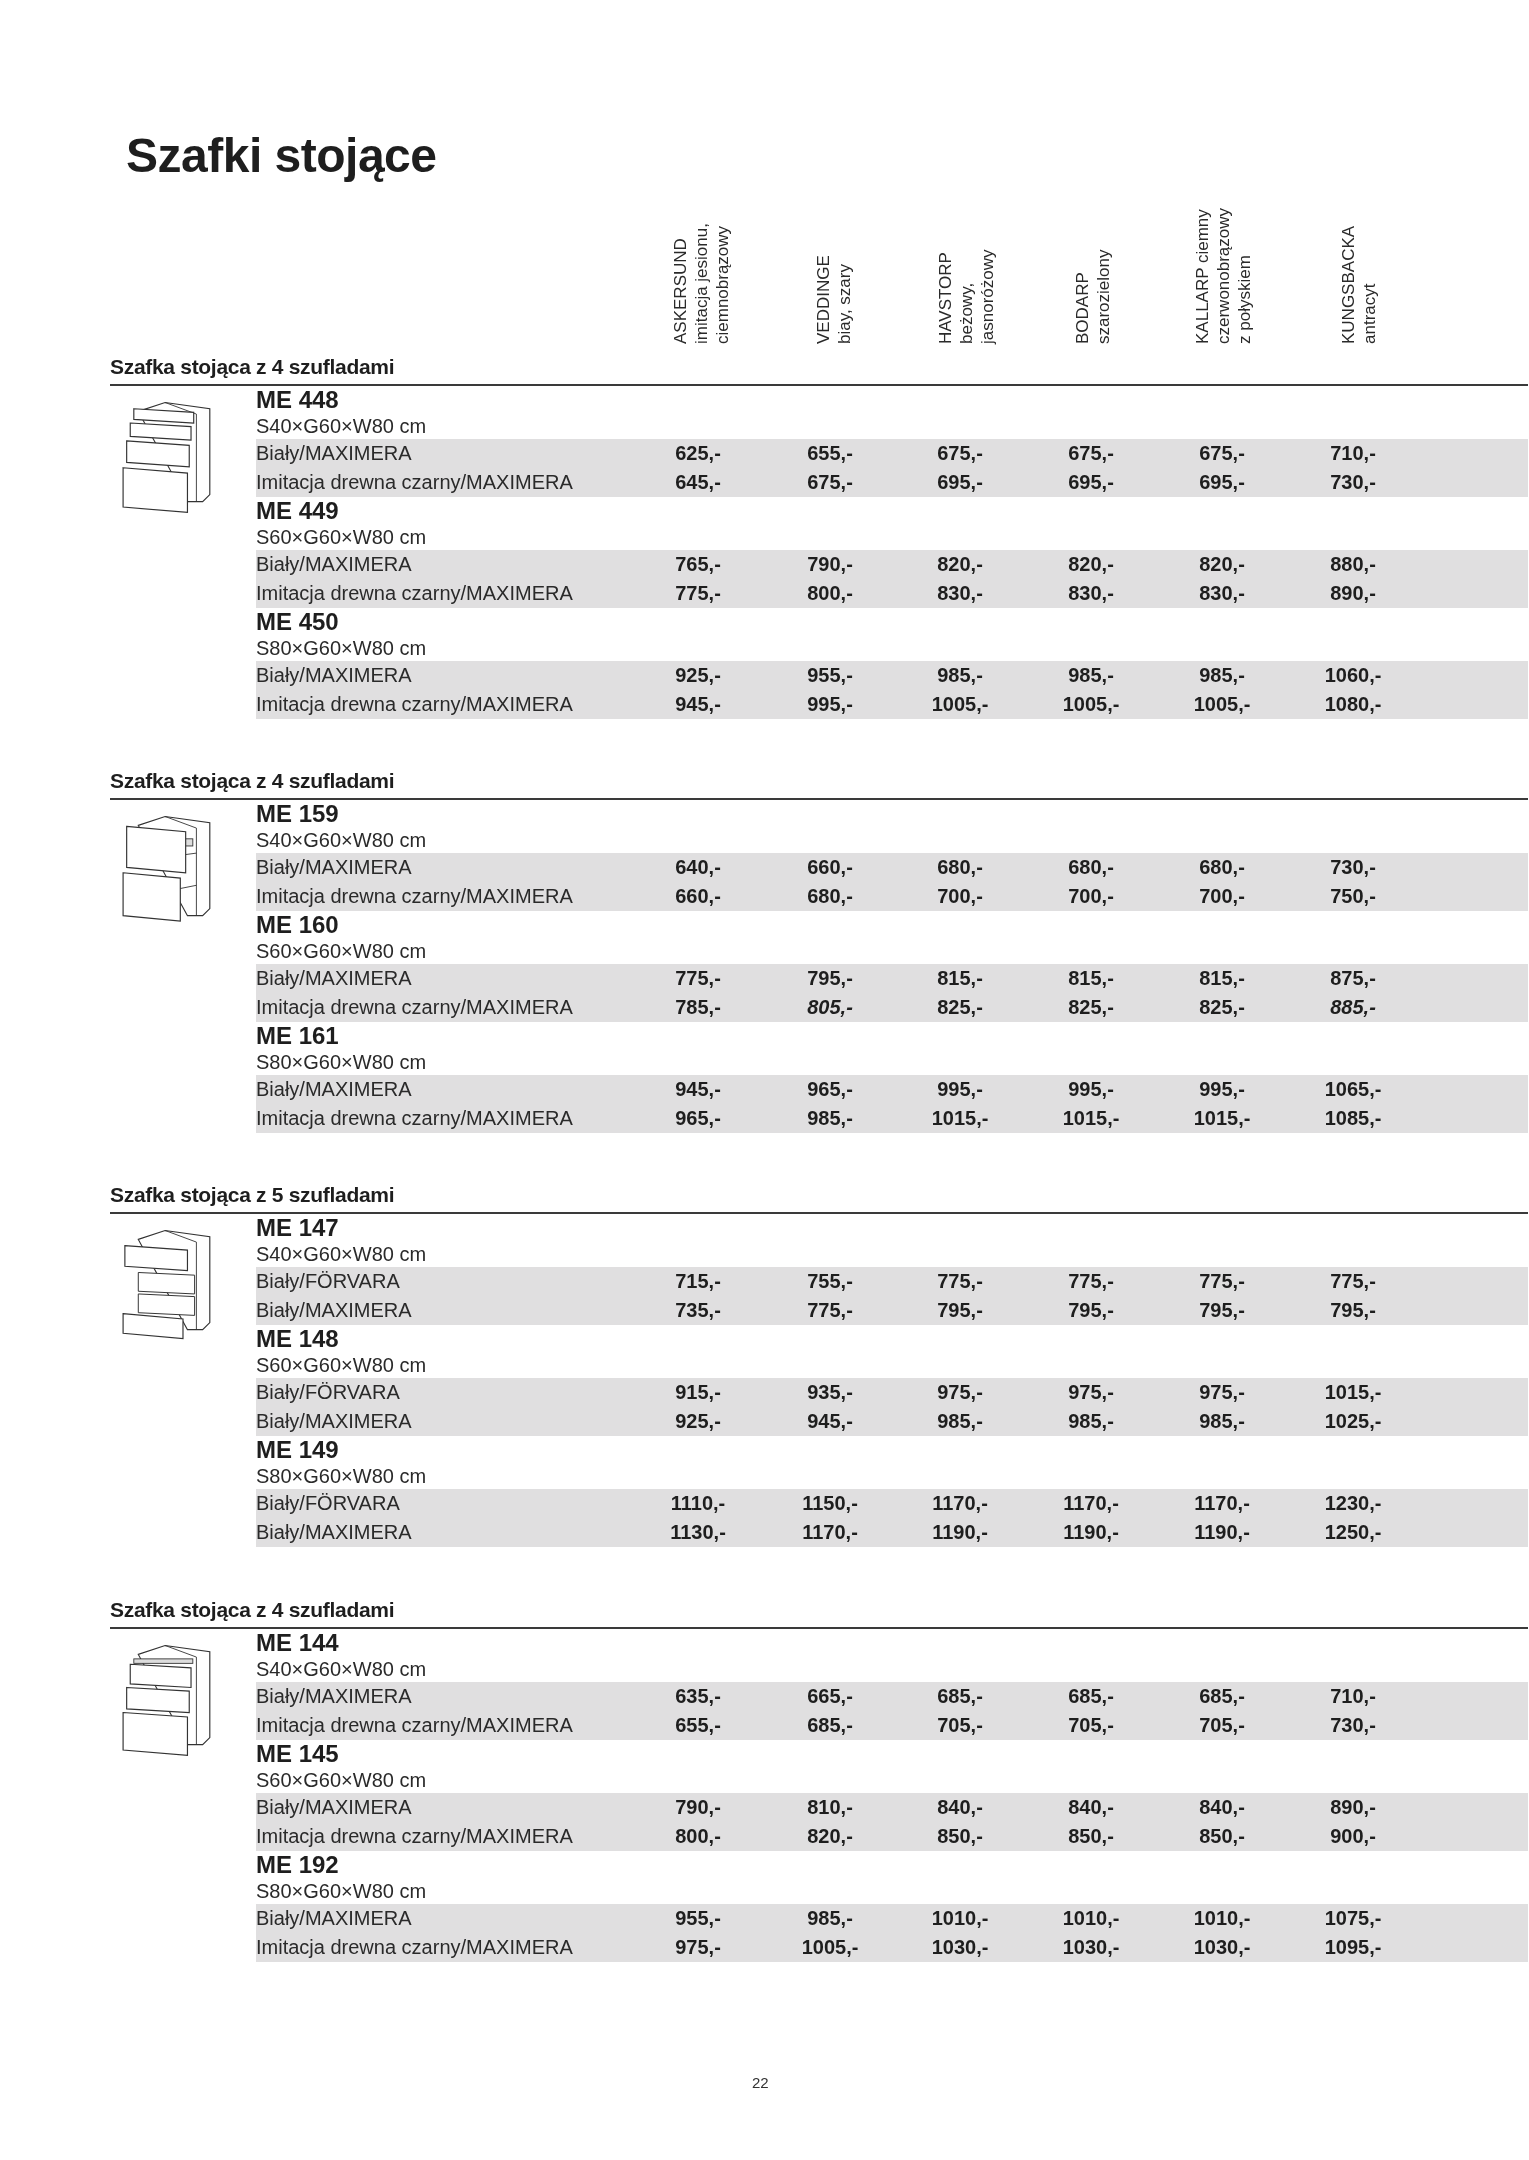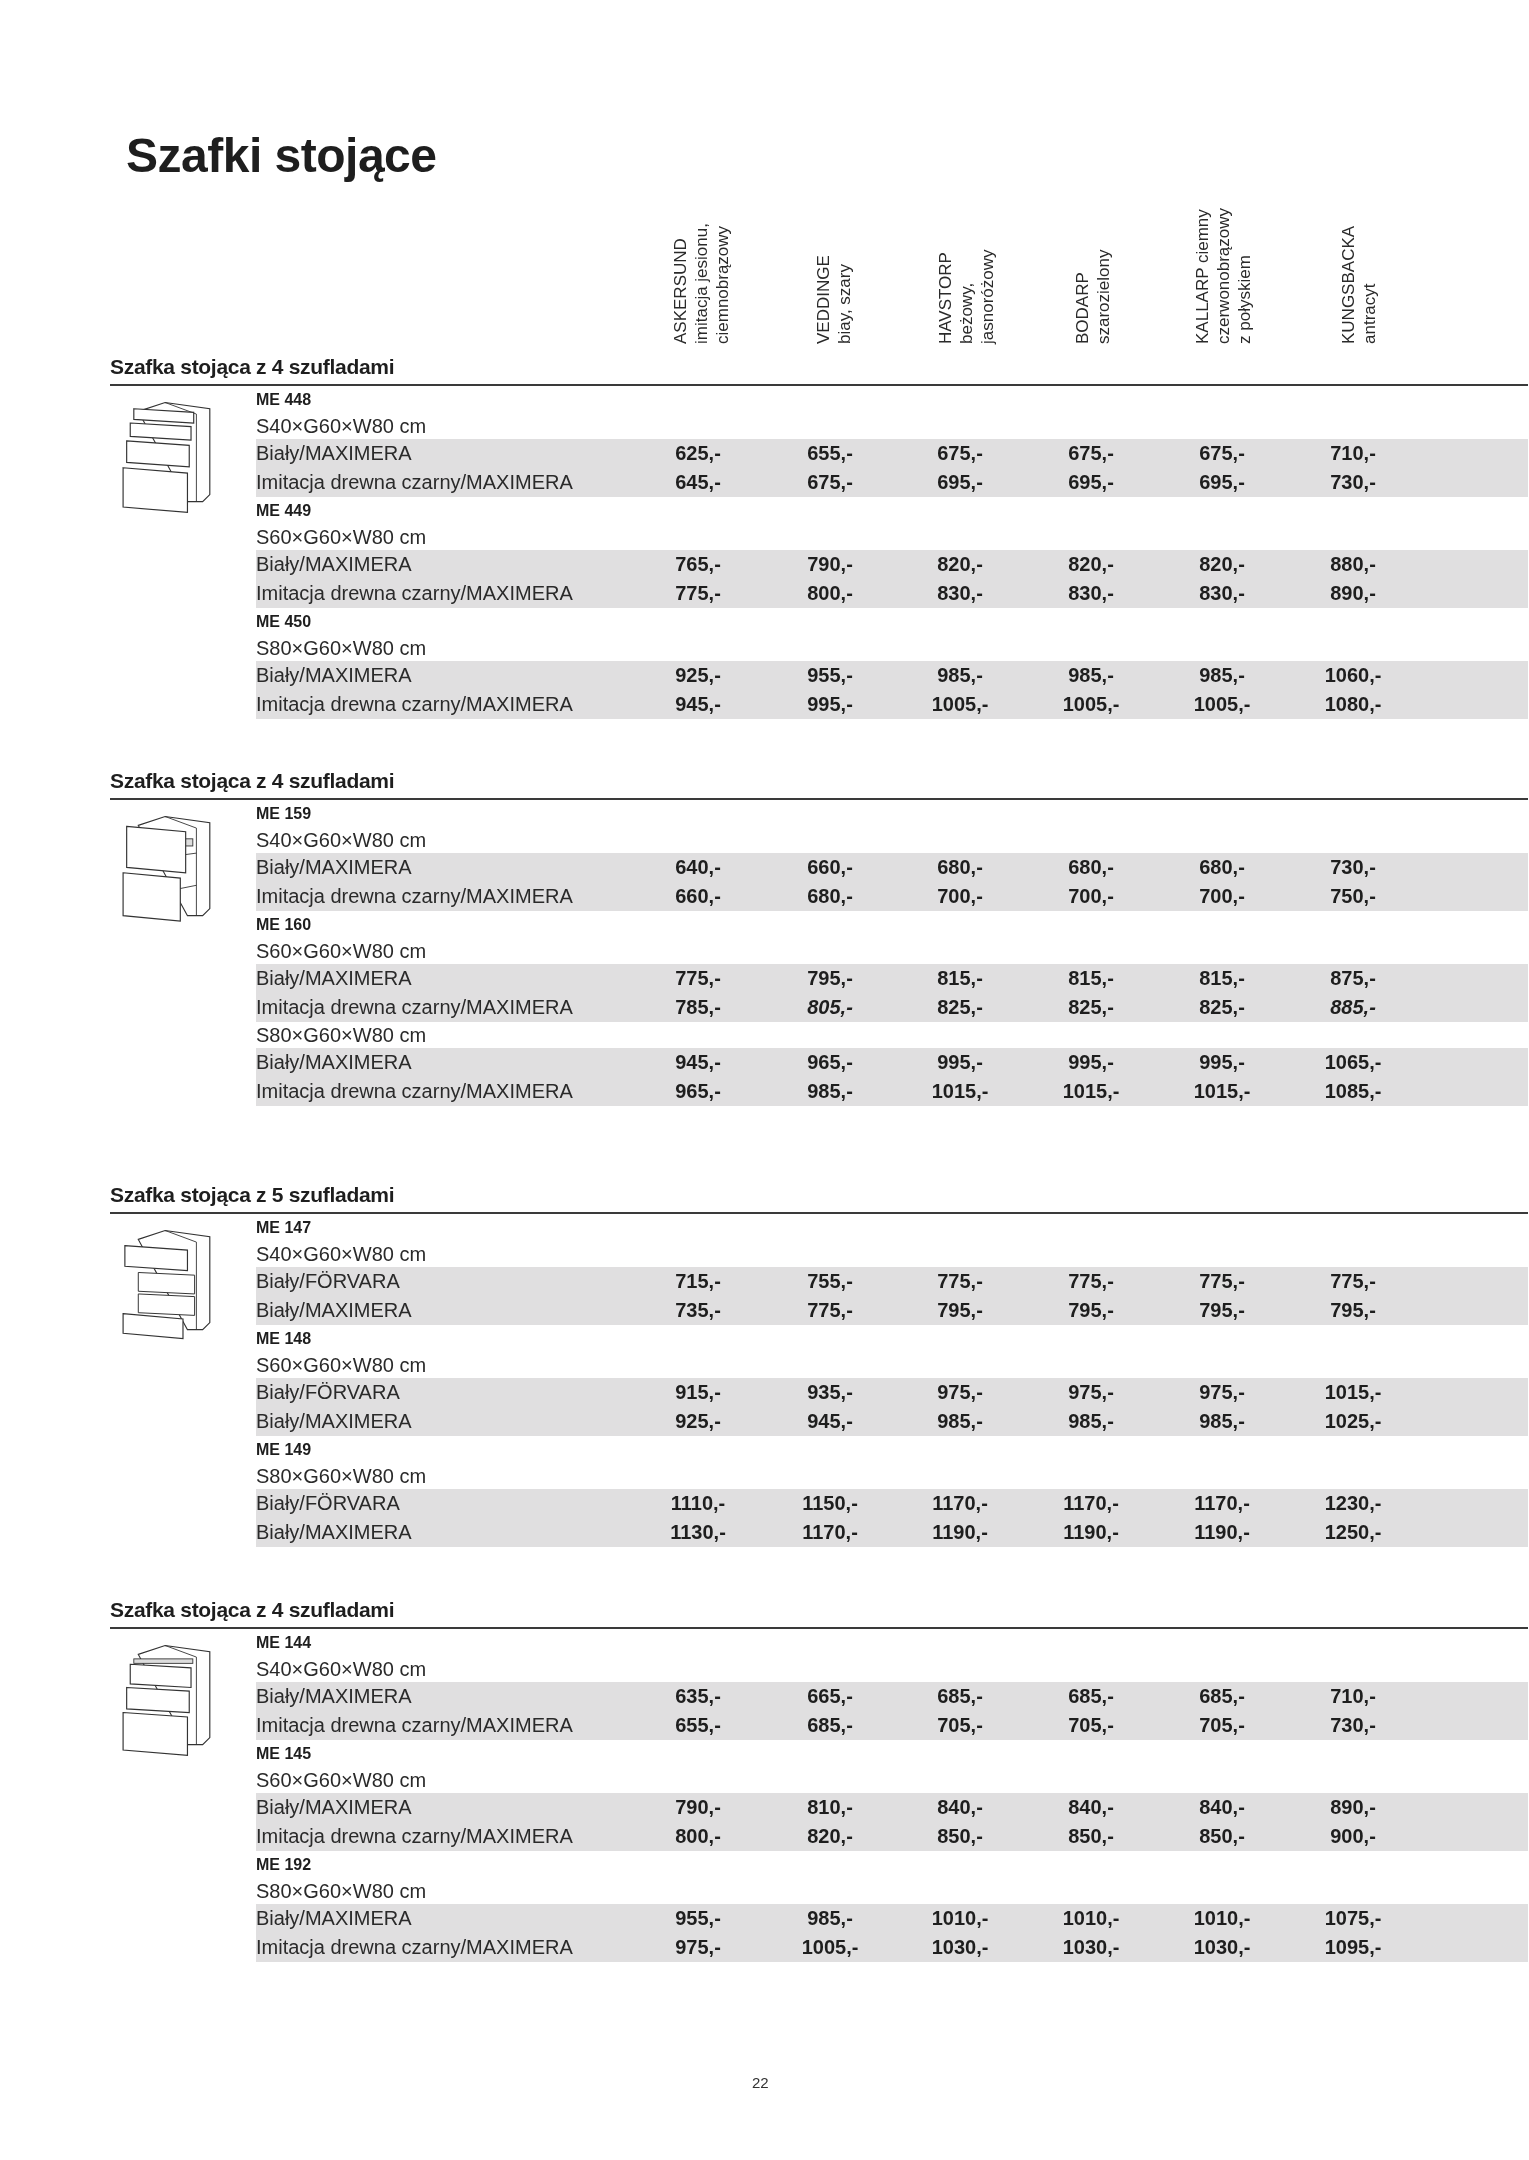--- a/index.html
+++ b/index.html
@@ -10,21 +10,21 @@
   .col-head { position: absolute; top: 170px; height: 174px; width: 70px; }
   .col-head .rot { position: absolute; left: 0; bottom: 0; transform-origin: left bottom;
                    transform: rotate(-90deg) translateY(100%); white-space: nowrap;
                    font-size: 17px; line-height: 21px; color: #2a2a2a; }
   .section { position: absolute; left: 110px; width: 1418px; }
   .sec-title { font-size: 21px; font-weight: bold; height: 30px; line-height: 30px; color: #1e1e1e; letter-spacing: -0.3px; }
   .sec-rule { height: 2px; background: #3a3a3a; margin-top: 2px; }
   .sec-body { position: relative; }
   .drawing { position: absolute; left: 0; top: 12px; width: 112px; height: 118px; }
   .product { margin-left: 146px; }
-  .p-code { font-weight: bold; font-size: 16px; height: 27px; line-height: 27px; color: #1e1e1e; }
+  .p-code { font-weight: bold; font-size: 24px; height: 27px; line-height: 27px; color: #1e1e1e; }
   .p-dim { font-size: 20px; height: 26px; line-height: 26px; color: #2a2a2a; }
   .p-row { background: #e0dfe0; height: 29px; display: flex; align-items: center; position: relative; }
   .p-row .lbl { font-size: 20px; width: 430px; color: #2a2a2a; white-space: nowrap; }
   .p-row .price { position: absolute; font-weight: bold; font-size: 20px; width: 80px; text-align: center; color: #1e1e1e; top: 3px; }
   .page-num { position: absolute; left: 752px; top: 2074px; font-size: 15px; color: #333; }
 </style>
 </head>
 <body>
 
 <h1 class="title">Szafki stojące</h1>
@@ -204,20 +204,21 @@
             <span class="lbl">Imitacja drewna czarny/MAXIMERA</span>
             <span class="price" style="left: 402px;">785,-</span>
             <span class="price" style="left: 534px; font-style: italic;">805,-</span>
             <span class="price" style="left: 664px;">825,-</span>
             <span class="price" style="left: 795px;">825,-</span>
             <span class="price" style="left: 926px;">825,-</span>
             <span class="price" style="left: 1057px; font-style: italic;">885,-</span>
           </div>
         </div>
         <div class="product">
+          <div class="p-code">ME 161</div>
           <div class="p-dim">S80×G60×W80 cm</div>
           <div class="p-row">
             <span class="lbl">Biały/MAXIMERA</span>
             <span class="price" style="left: 402px;">945,-</span>
             <span class="price" style="left: 534px;">965,-</span>
             <span class="price" style="left: 664px;">995,-</span>
             <span class="price" style="left: 795px;">995,-</span>
             <span class="price" style="left: 926px;">995,-</span>
             <span class="price" style="left: 1057px;">1065,-</span>
           </div>

